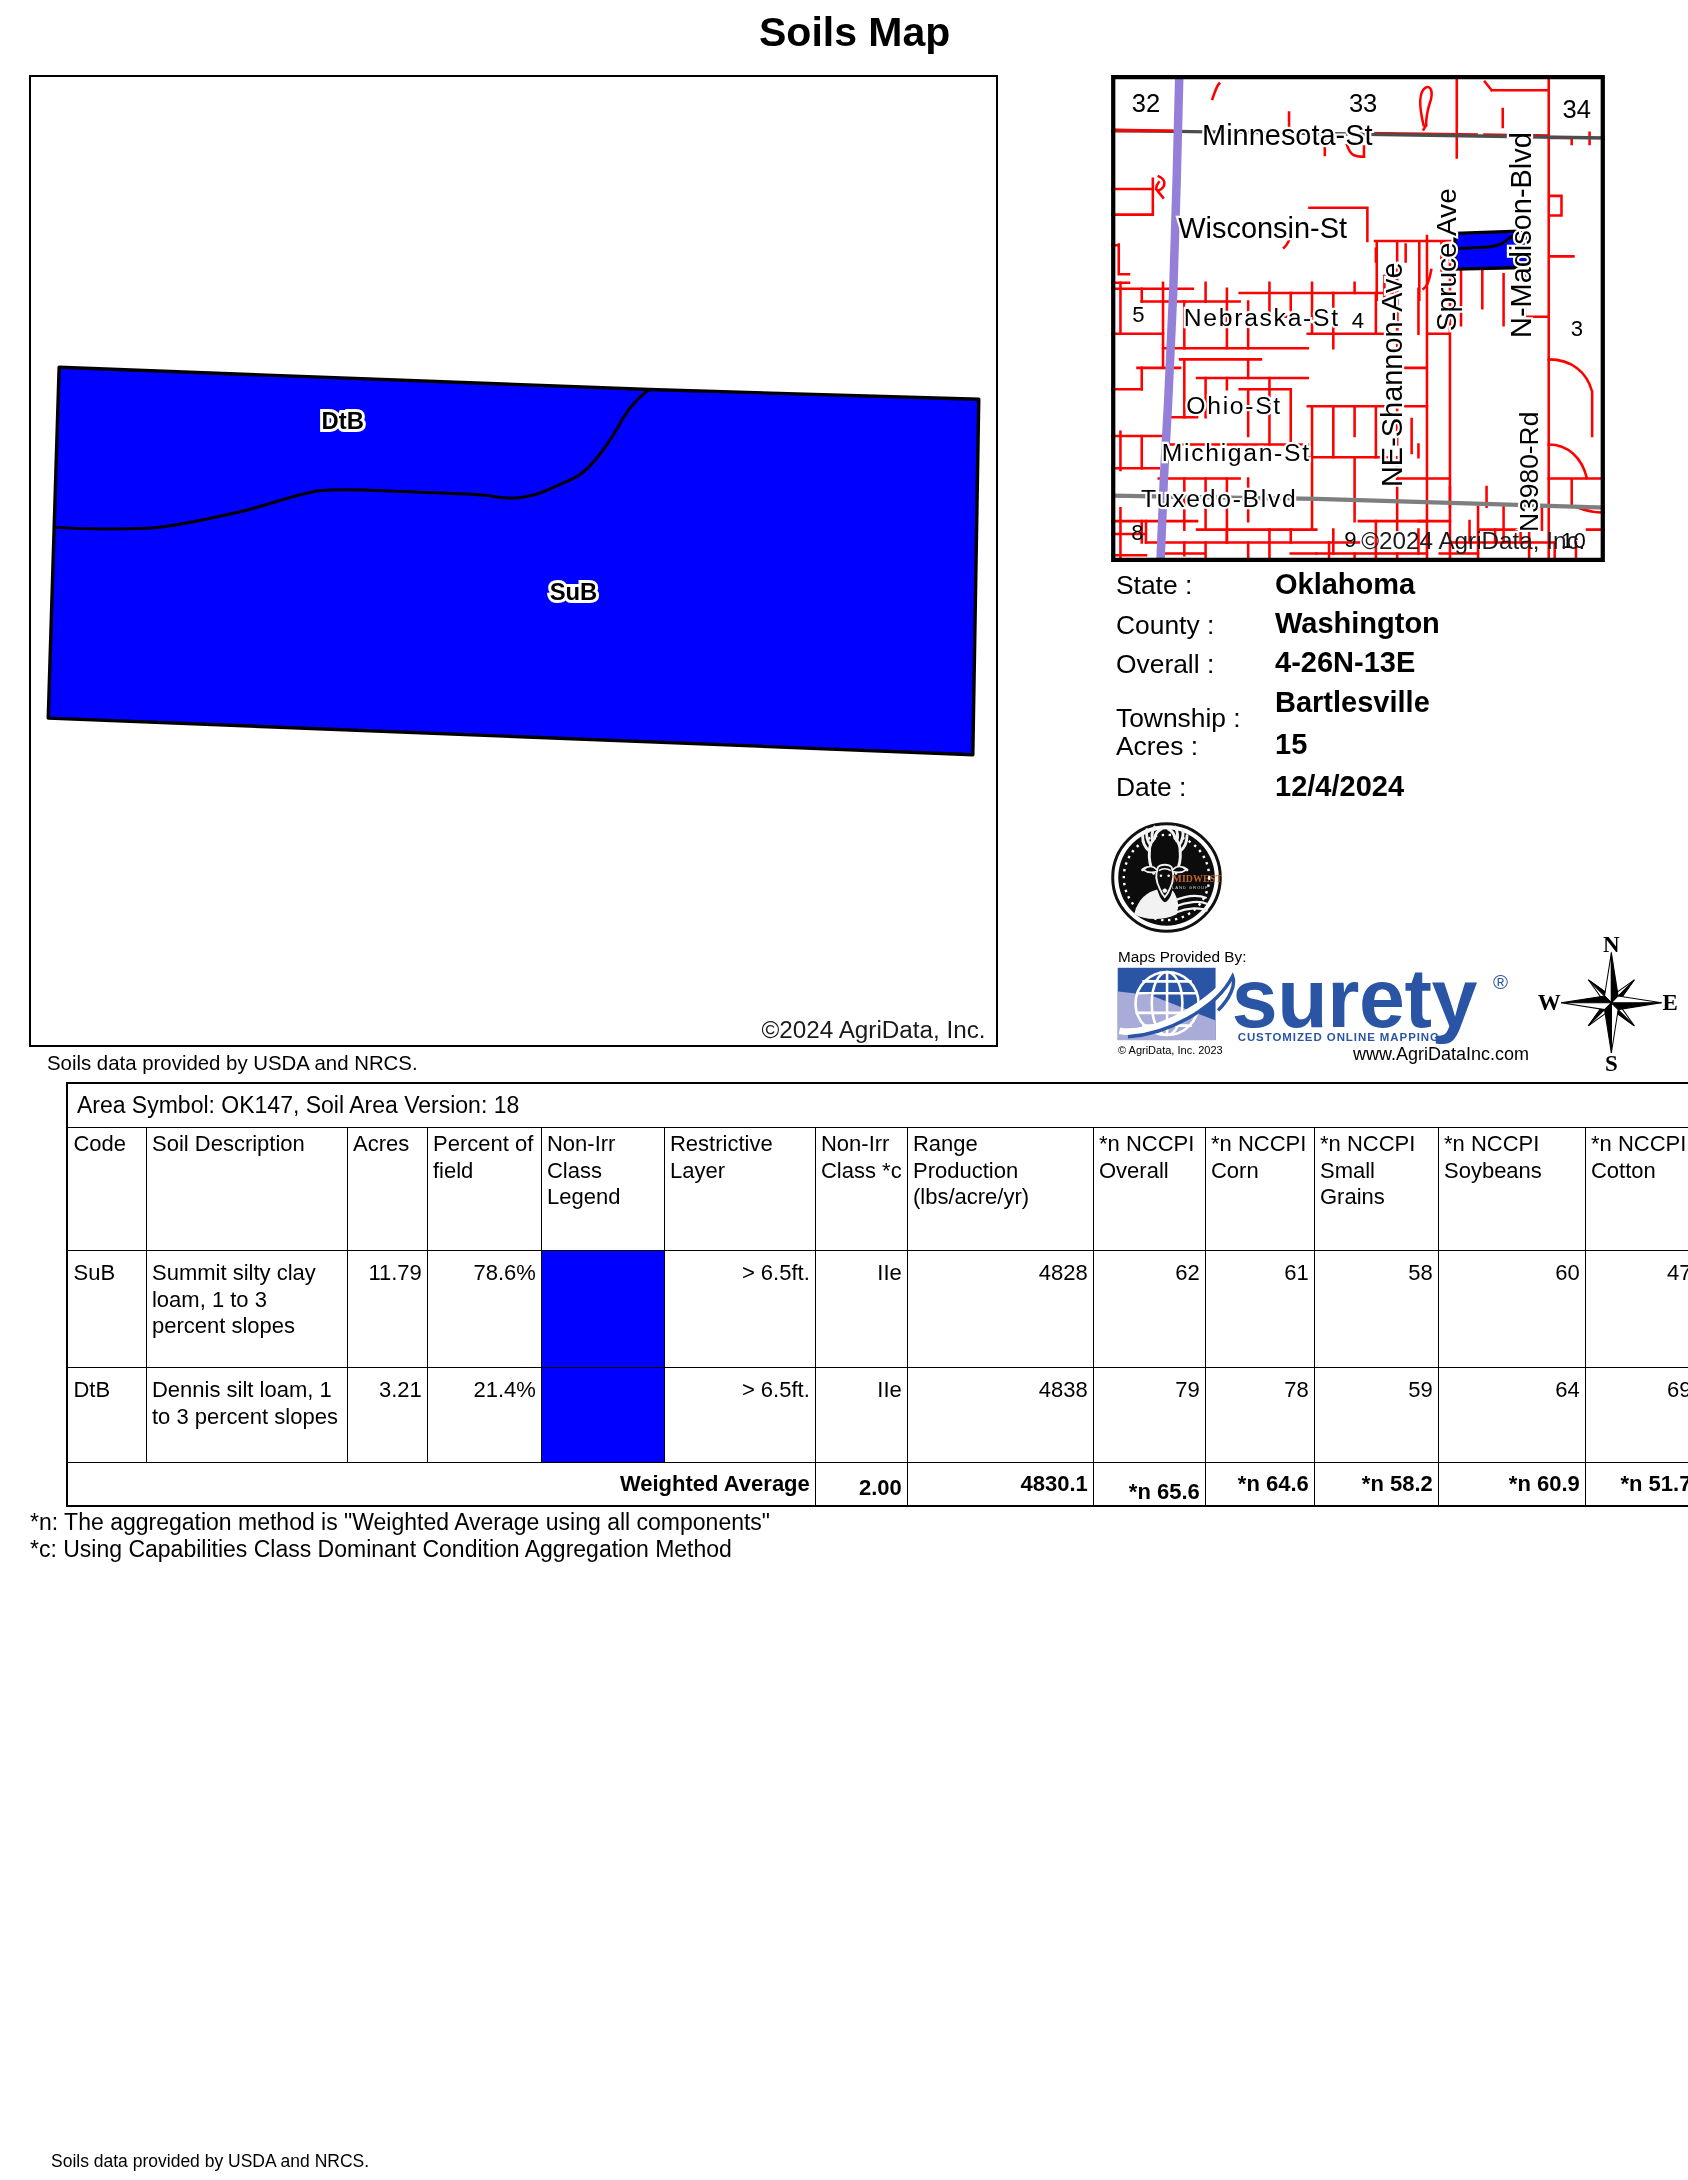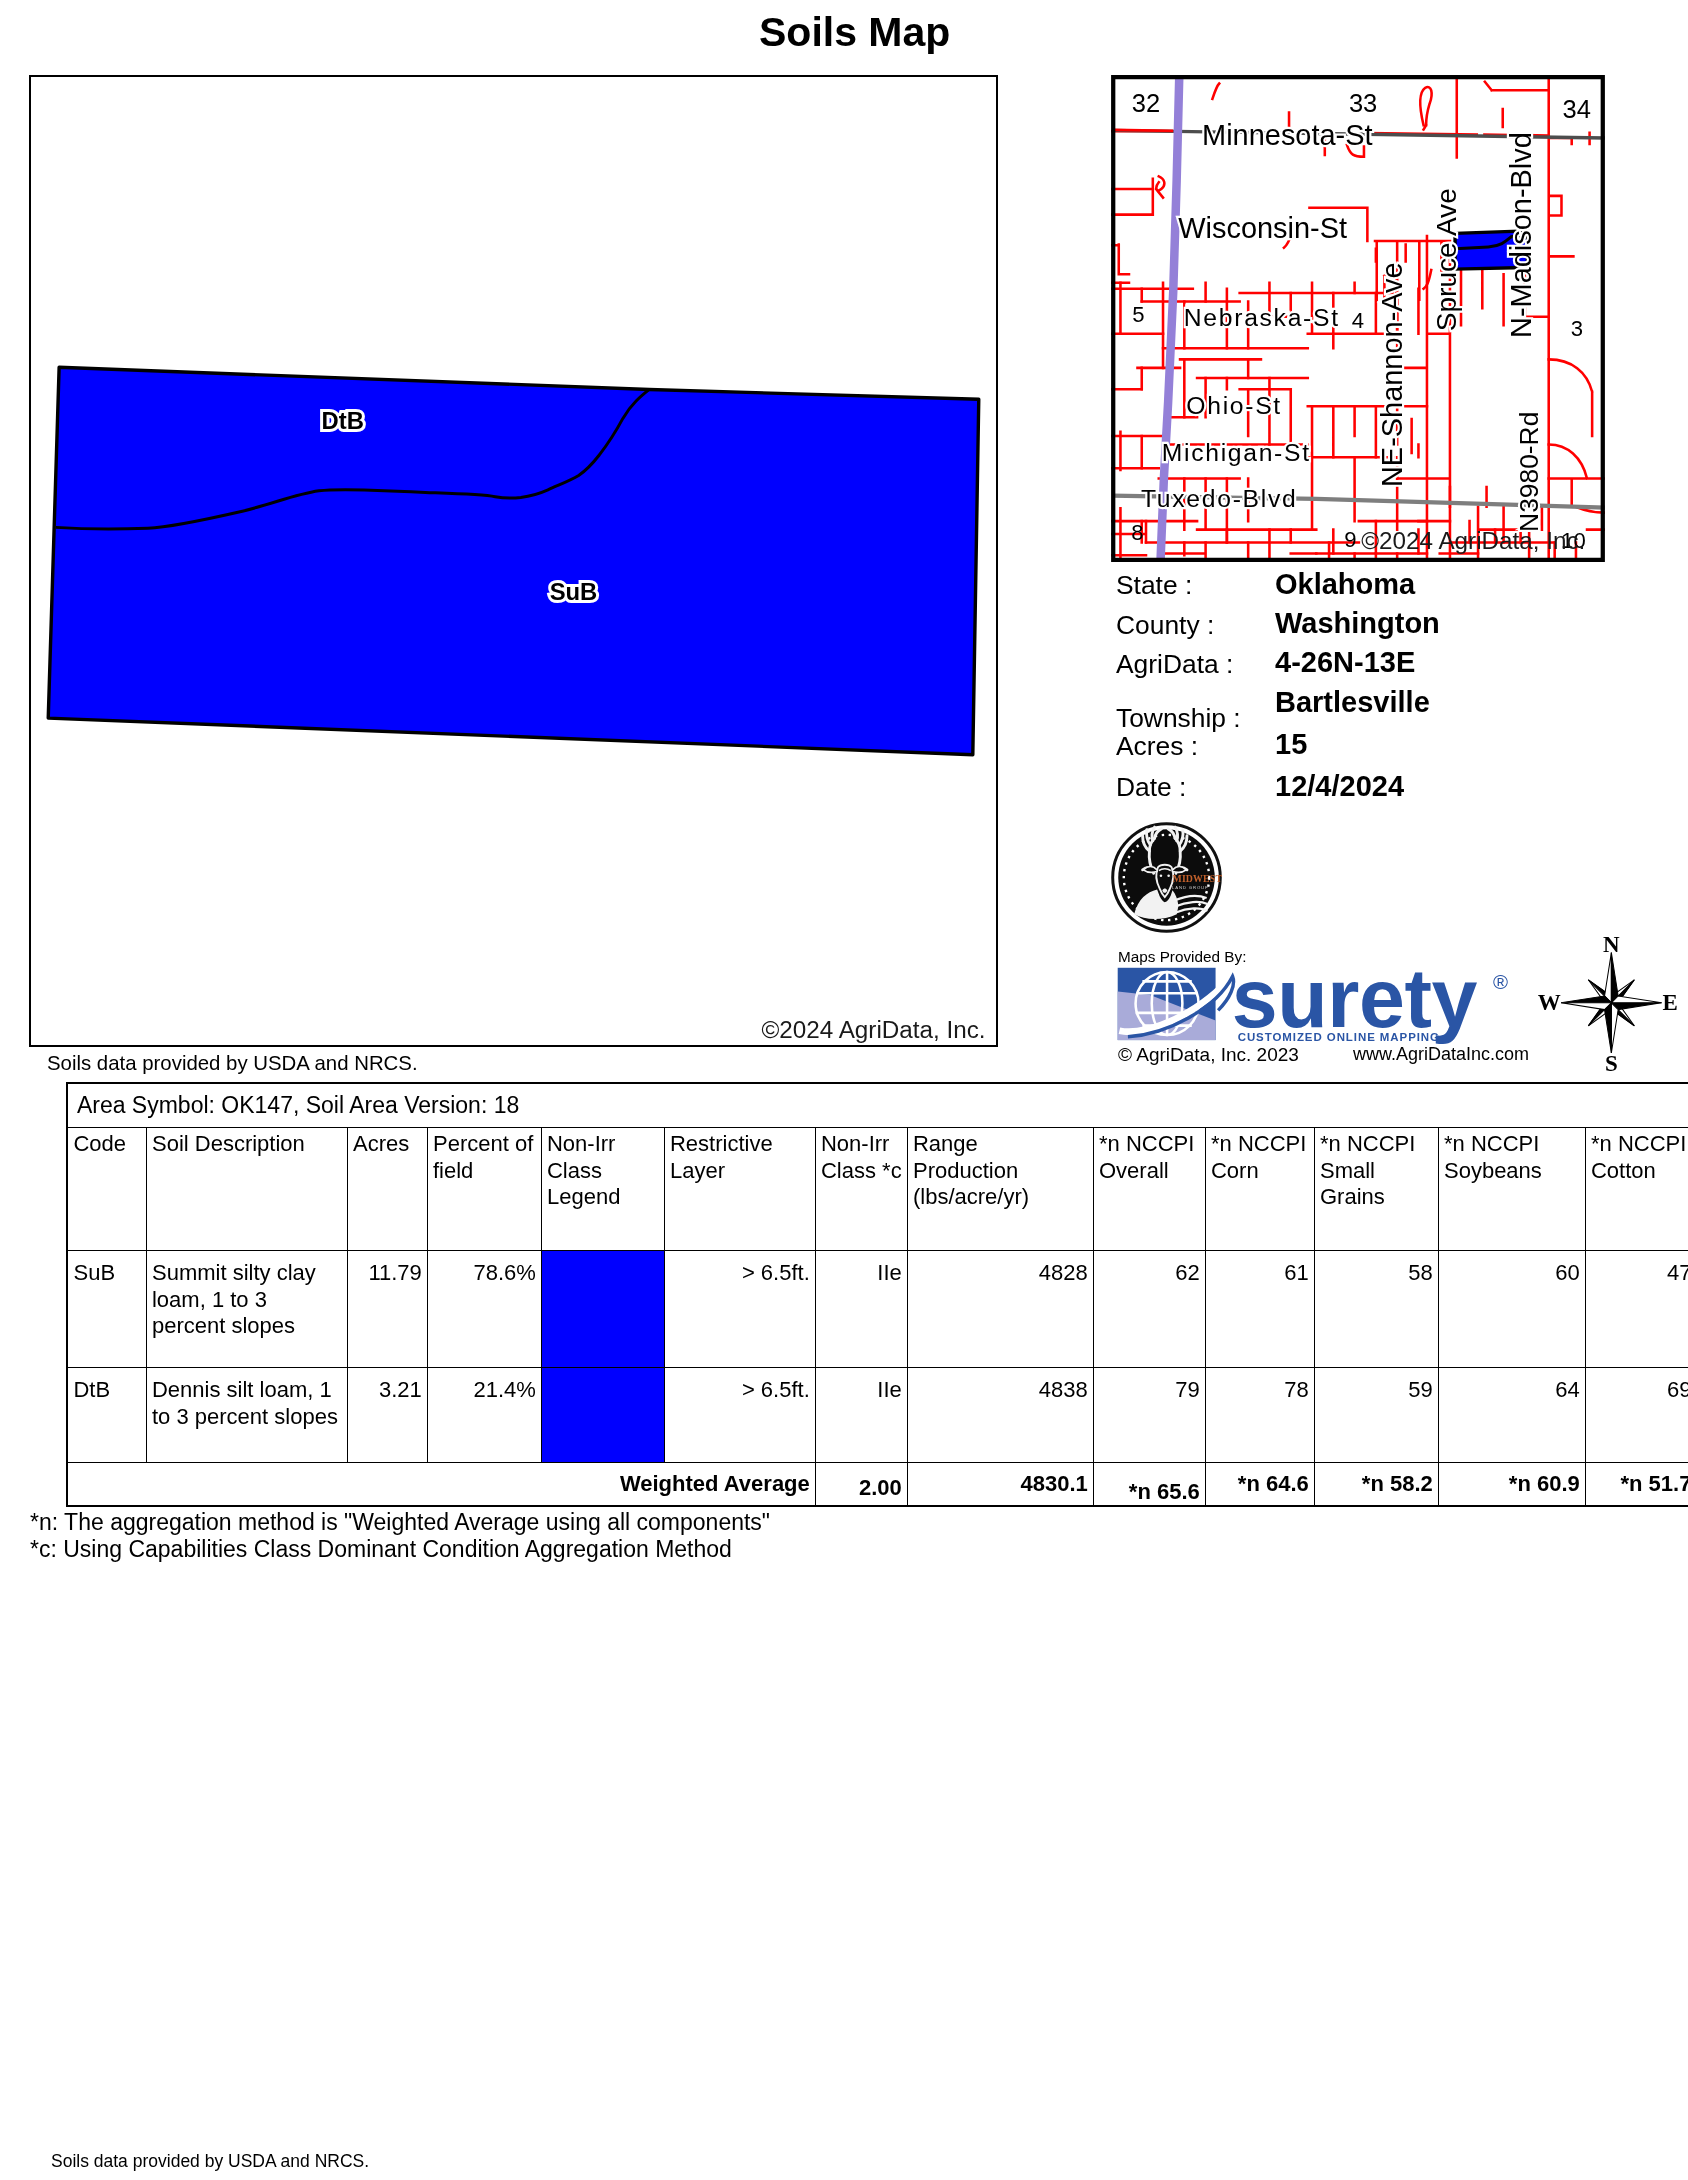--- a/index.html
+++ b/index.html
@@ -116,21 +116,21 @@
 
 <text x="556" y="553" font-size="28.5" text-anchor="end" fill="#1a1a1a" font-family="Liberation Sans, sans-serif">©2024 AgriData, Inc.</text>
 </g>
 
 <rect x="2.5" y="2.5" width="575" height="567" fill="none" stroke="#000000" stroke-width="5"></rect>
 </svg>
 </div>
 
 <div class="abs" style="left:1116px;top:572px;font-size:26.4px;">State :</div>
 <div class="abs" style="left:1116px;top:612px;font-size:26.4px;">County :</div>
-<div class="abs" style="left:1116px;top:651px;font-size:26.4px;">AgriData :</div>
+<div class="abs" style="left:1116px;top:651px;font-size:26.4px;">Overall :</div>
 <div class="abs" style="left:1116px;top:705px;font-size:26.4px;">Township :</div>
 <div class="abs" style="left:1116px;top:733px;font-size:26.4px;">Acres :</div>
 <div class="abs" style="left:1116px;top:774px;font-size:26.4px;">Date :</div>
 
 <div class="abs" style="left:1275px;top:570px;font-size:29px;font-weight:bold;">Oklahoma</div>
 <div class="abs" style="left:1275px;top:609px;font-size:29px;font-weight:bold;">Washington</div>
 <div class="abs" style="left:1275px;top:648px;font-size:29px;font-weight:bold;">4-26N-13E</div>
 <div class="abs" style="left:1275px;top:688px;font-size:29px;font-weight:bold;">Bartlesville</div>
 <div class="abs" style="left:1275px;top:730px;font-size:29px;font-weight:bold;">15</div>
 <div class="abs" style="left:1275px;top:772px;font-size:29px;font-weight:bold;">12/4/2024</div>
@@ -204,21 +204,21 @@
 <path d="M14,83 C60,80 118,50 137,12 C141,22 134,38 120,52" stroke="#2a55a5" stroke-width="4" fill="none"></path>
 
 <text x="136" y="72" font-size="97" font-weight="bold" fill="#2a55a5" font-family="Liberation Sans, sans-serif" letter-spacing="-0.5">surety</text>
 
 <text x="443" y="27" font-size="24" fill="#2a55a5" font-family="Liberation Sans, sans-serif">®</text>
 
 <text x="143" y="88" font-size="13.5" font-weight="bold" fill="#2a55a5" font-family="Liberation Sans, sans-serif" letter-spacing="1.1">CUSTOMIZED ONLINE MAPPING</text>
 </svg>
 </div>
 
-<div class="abs" style="left:1118px;top:1045px;font-size:19px;">© AgriData, Inc. 2023</div>
+<div class="abs" style="left:1118px;top:1045px;font-size:11px;">© AgriData, Inc. 2023</div>
 
 <div class="abs" style="left:1353px;top:1045px;font-size:18px;">www.AgriDataInc.com</div>
 
 <div class="abs" style="left:1533px;top:927px;">
 <svg width="155" height="155" viewBox="0 0 182 182" xmlns="http://www.w3.org/2000/svg">
 
 <g transform="translate(92,89)">
   <g stroke="#000000" stroke-width="1.2" fill="#ffffff">
 
     <path d="M0,0 L4,-10.5 L27,-27 L10.5,-4 Z" fill="#ffffff"></path>

